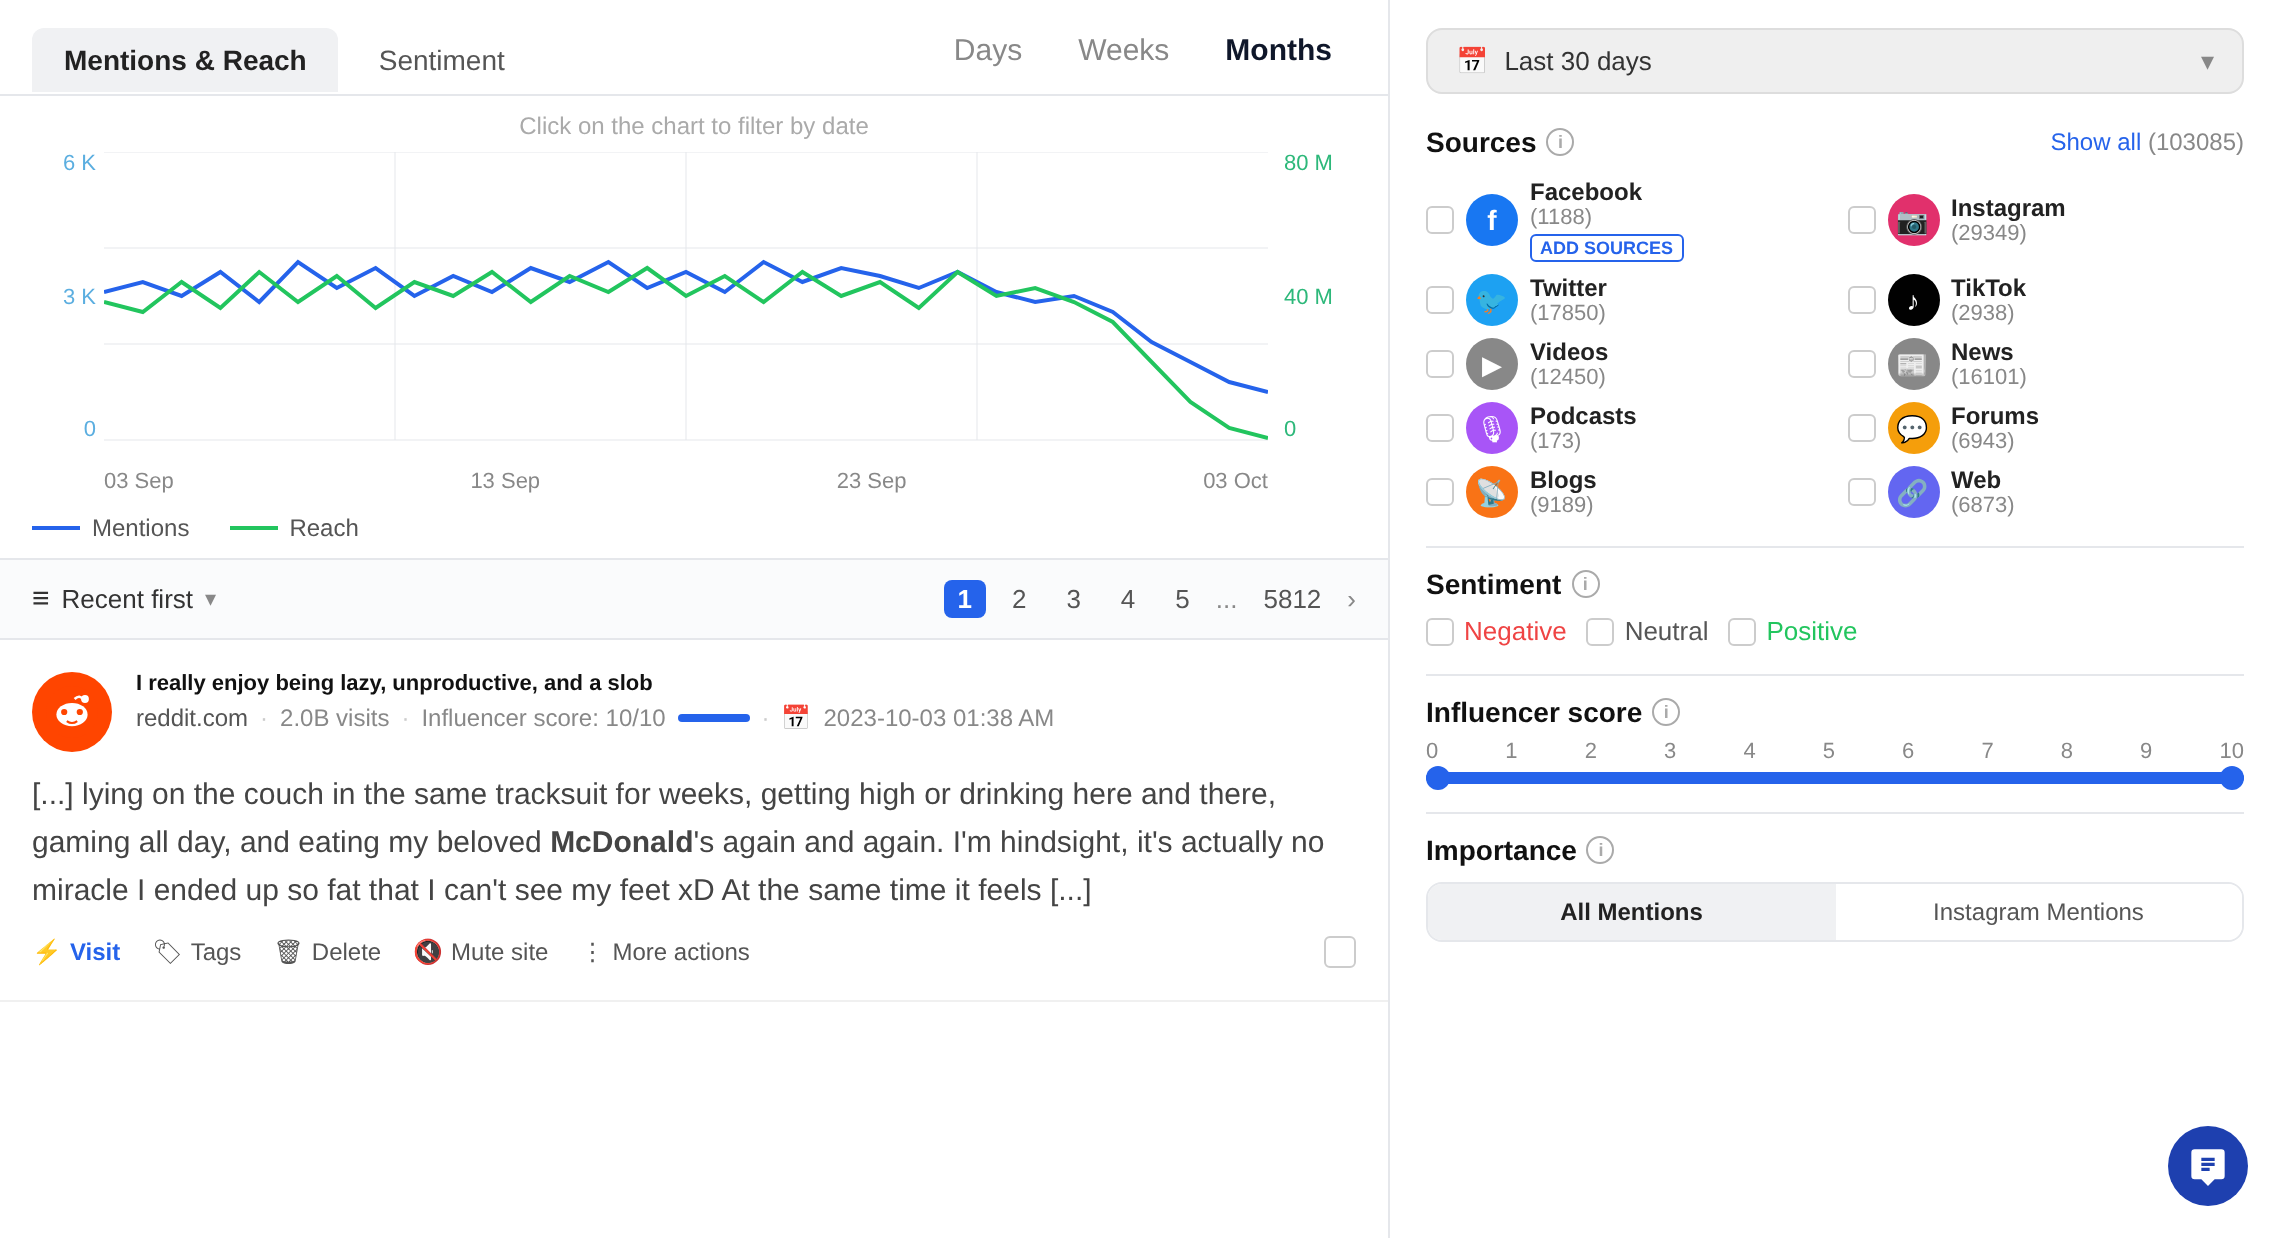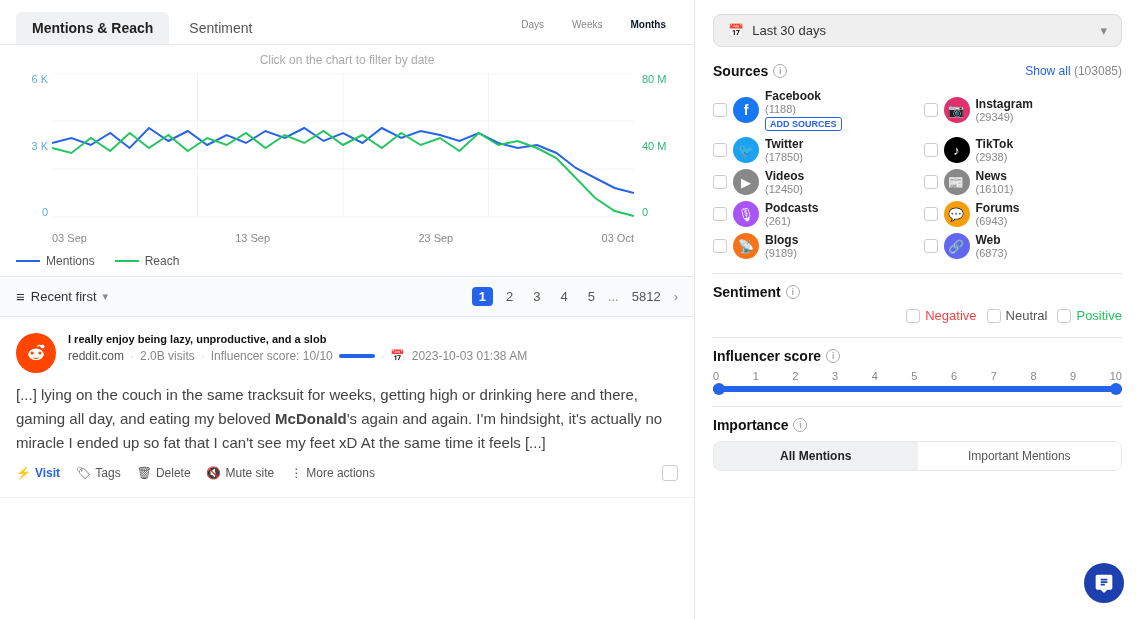--- a/index.html
+++ b/index.html
@@ -7,21 +7,21 @@
 
     
     .left-panel { width: 695px; background: #fff; border-right: 1px solid #e5e7eb; display: flex; flex-direction: column; }
 
     
     .tabs-bar { display: flex; align-items: center; padding: 12px 16px 0; border-bottom: 1px solid #e5e7eb; justify-content: space-between; }
     .tabs-left { display: flex; gap: 4px; }
     .tab { padding: 8px 16px; border-radius: 6px 6px 0 0; font-size: 14px; cursor: pointer; border: none; background: none; color: #555; }
     .tab.active { background: #f0f1f3; font-weight: 600; color: #222; }
     .tabs-right { display: flex; gap: 4px; align-items: center; padding-bottom: 8px; }
-    .time-btn { padding: 5px 12px; border-radius: 5px; border: none; background: none; color: #888; font-size: 10px; cursor: pointer; }
+    .time-btn { padding: 5px 12px; border-radius: 5px; border: none; background: none; color: #888; font-size: 15px; cursor: pointer; }
     .time-btn.active { color: #0f172a; font-weight: 600; }
 
     
     .chart-area { padding: 8px 16px 8px; flex-shrink: 0; }
     .chart-hint { text-align: center; color: #aaa; font-size: 12px; margin-bottom: 6px; }
     .chart-container { position: relative; height: 175px; }
     .y-axis-left { position: absolute; left: 0; top: 0; bottom: 30px; display: flex; flex-direction: column; justify-content: space-between; font-size: 11px; color: #5baee0; width: 32px; text-align: right; }
     .y-axis-right { position: absolute; right: 0; top: 0; bottom: 30px; display: flex; flex-direction: column; justify-content: space-between; font-size: 11px; color: #2db87a; width: 40px; text-align: left; padding-left: 4px; }
     .chart-svg-wrapper { position: absolute; left: 36px; right: 44px; top: 0; bottom: 30px; }
     .chart-svg-wrapper svg { width: 100%; height: 100%; }
@@ -71,21 +71,21 @@
     .source-item { display: flex; align-items: center; gap: 6px; }
     .source-checkbox { width: 14px; height: 14px; border: 1.5px solid #ccc; border-radius: 3px; flex-shrink: 0; cursor: pointer; }
     .source-icon { width: 26px; height: 26px; border-radius: 50%; background: #ccc; display: flex; align-items: center; justify-content: center; font-size: 13px; flex-shrink: 0; }
     .source-info { display: flex; flex-direction: column; }
     .source-name { font-size: 12px; font-weight: 600; color: #222; }
     .source-count { font-size: 11px; color: #888; }
     .source-add-btn { font-size: 9px; font-weight: 700; border: 1.5px solid #2563eb; color: #2563eb; border-radius: 3px; padding: 1px 4px; margin-top: 2px; cursor: pointer; display: inline-block; }
 
     
     .sentiment-section { margin-bottom: 14px; }
-    .sentiment-options { display: flex; gap: 10px; margin-top: 8px; justify-content: flex-end; }
+    .sentiment-options { display: flex; gap: 10px; margin-top: 8px; }
     .sentiment-option { display: flex; align-items: center; gap: 5px; font-size: 13px; cursor: pointer; }
     .sentiment-checkbox { width: 14px; height: 14px; border: 1.5px solid #ccc; border-radius: 3px; flex-shrink: 0; }
     .sentiment-label.negative { color: #ef4444; }
     .sentiment-label.neutral { color: #555; }
     .sentiment-label.positive { color: #22c55e; }
 
     
     .influencer-section { margin-bottom: 14px; }
     .score-labels { display: flex; justify-content: space-between; font-size: 11px; color: #888; margin-bottom: 4px; }
     .range-track { position: relative; height: 6px; background: #e5e7eb; border-radius: 3px; margin: 4px 0 8px; }
@@ -324,21 +324,21 @@
         <span class="source-name">News</span>
         <span class="source-count">(16101)</span>
       </div>
     </div>
 
     <div class="source-item">
       <div class="source-checkbox"></div>
       <div class="source-icon" style="background:#a855f7;color:white;">🎙</div>
       <div class="source-info">
         <span class="source-name">Podcasts</span>
-        <span class="source-count">(261)</span>
+        <span class="source-count">(173)</span>
       </div>
     </div>
 
     <div class="source-item">
       <div class="source-checkbox"></div>
       <div class="source-icon" style="background:#f59e0b;color:white;">💬</div>
       <div class="source-info">
         <span class="source-name">Forums</span>
         <span class="source-count">(6943)</span>
       </div>
@@ -415,21 +415,21 @@
 
   <div class="divider"></div>
 
   <div class="importance-section">
     <div class="section-title" style="margin-bottom:8px;">
       <span>Importance</span>
       <span class="info-icon">i</span>
     </div>
     <div class="importance-tabs">
       <button class="importance-tab active">All Mentions</button>
-      <button class="importance-tab">Important Mentions</button>
+      <button class="importance-tab">Instagram Mentions</button>
     </div>
   </div>
 
 </div>
 
 <div class="chat-bubble">
   <svg viewBox="0 0 24 24" xmlns="http://www.w3.org/2000/svg">
     <path d="M20 2H4a2 2 0 00-2 2v14a2 2 0 002 2h4l4 4 4-4h4a2 2 0 002-2V4a2 2 0 00-2-2zM8 10h8v2H8v-2zm0-3h8v2H8V7zm0 6h5v2H8v-2z"></path>
   </svg>
 </div>

